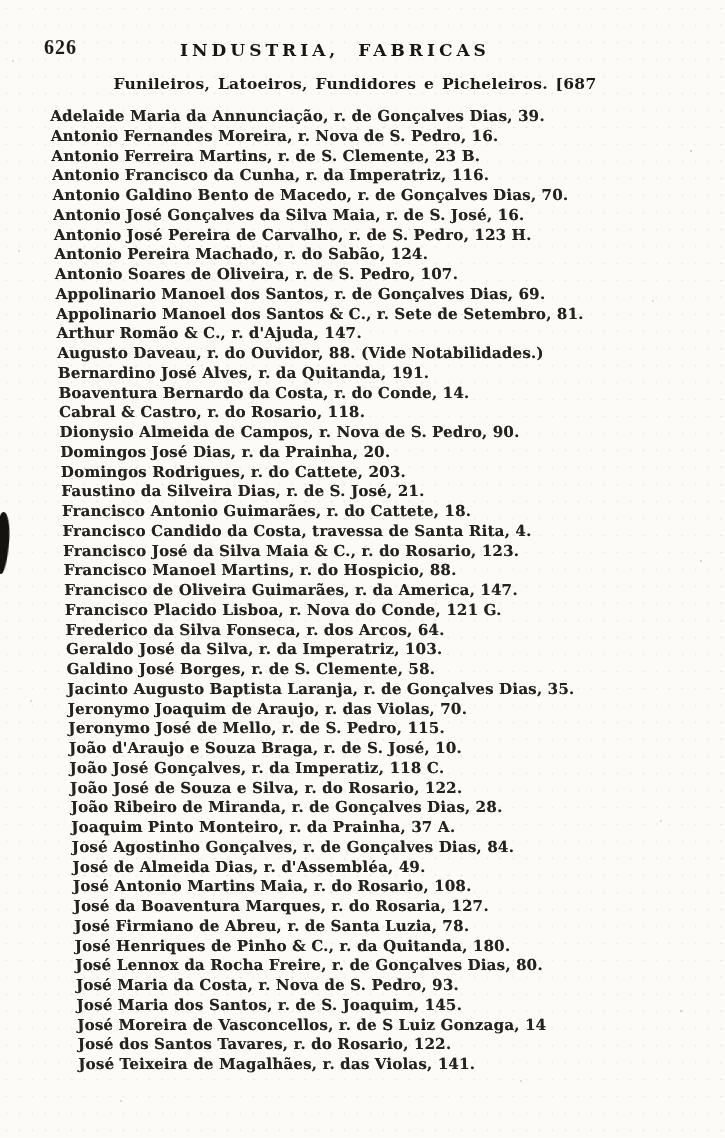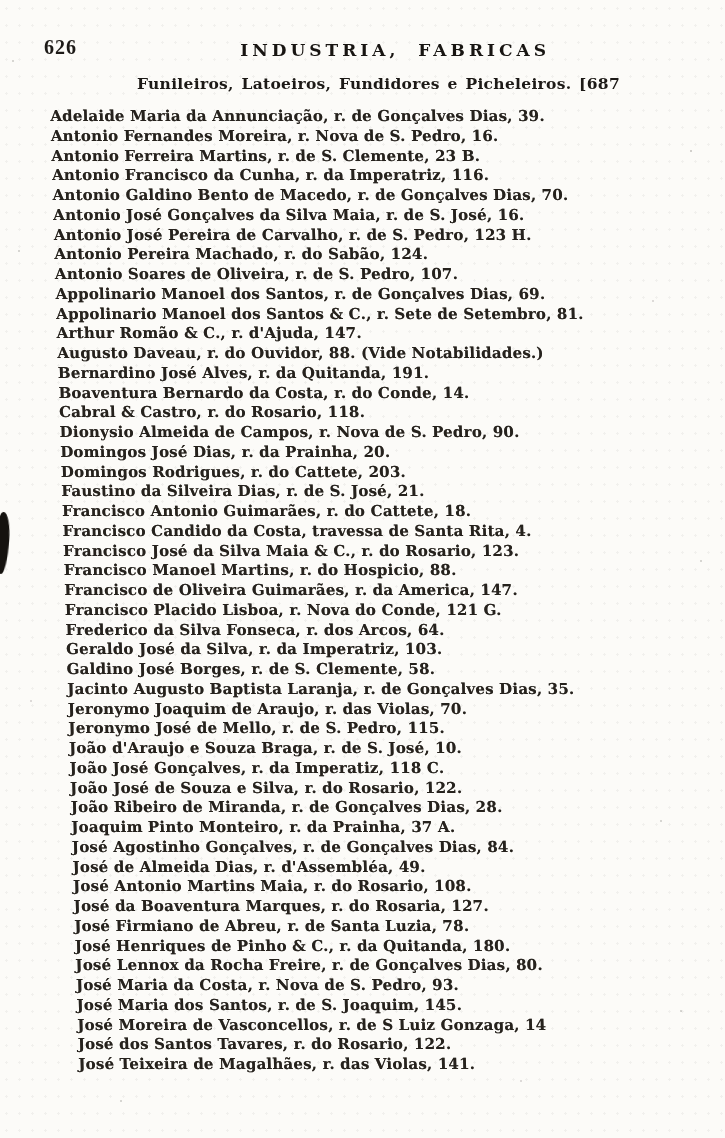--- a/index.html
+++ b/index.html
@@ -17,28 +17,28 @@
     background-size:13px 17px;
   }
   .page-number{
     position:absolute;top:36px;left:44px;
     font-size:20px;font-weight:bold;letter-spacing:1px;
     color:#1d1a17;
     font-family:Liberation Serif, serif;
   }
   .page-title{
     position:absolute;top:40px;left:120px;width:430px;
-    text-align:right;
+    text-align:center;
     font-size:17px;font-weight:bold;
     letter-spacing:4px;word-spacing:9px;
     color:#181512;
   }
   .page-subtitle{
     position:absolute;top:74px;left:90px;width:530px;
-    text-align:right;
+    text-align:center;
     font-size:15.5px;font-weight:bold;
     letter-spacing:0.3px;word-spacing:2px;
     color:#1d1a17;
   }
   .directory{
     position:absolute;top:107px;left:0;right:0;
     padding-left:50px;
     transform:skewX(1.7deg);
     transform-origin:0 0;
   }

